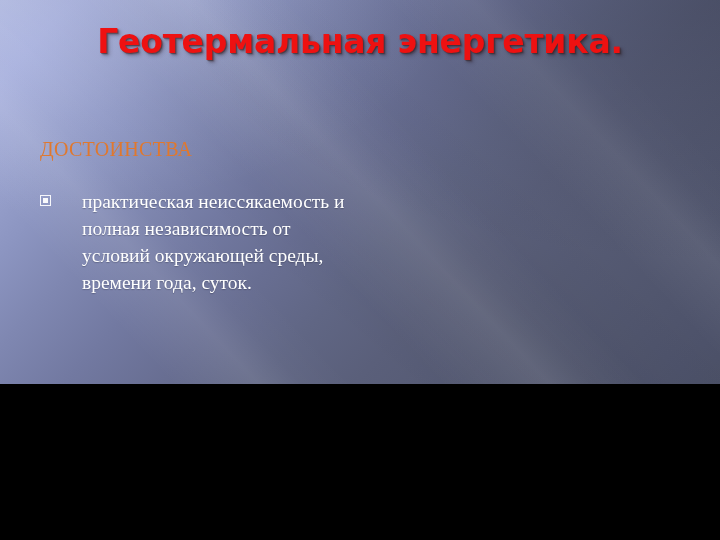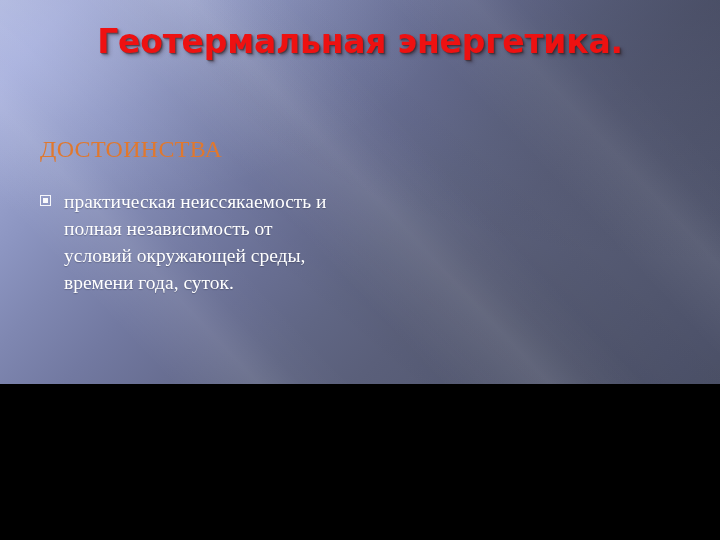--- a/index.html
+++ b/index.html
@@ -110,39 +110,39 @@
   
   .column {
     position: absolute;
     top: 136px;
   }
   .column.left  { left: 40px;  width: 320px; }
   .column.right { left: 390px; width: 300px; }
 
   .column-heading {
     font-family: "Liberation Serif", "DejaVu Serif", serif;
-    font-size: 24px;
+    font-size: 20px;
     line-height: 26px;
     color: #e0782e;
     letter-spacing: 0.3px;
     white-space: nowrap;
     margin: 0 0 26px 0;
   }
 
   .bullet-list {
     list-style: none;
     margin: 0;
     padding: 0;
   }
 
   .bullet-item {
     position: relative;
     display: flex;
     align-items: flex-start;
-    gap: 0;
+    gap: 18px;
   }
 
   .bullet-marker {
     flex: 0 0 auto;
     width: 24px;
     padding-top: 7px;
     display: flex;
     justify-content: flex-start;
   }
 

